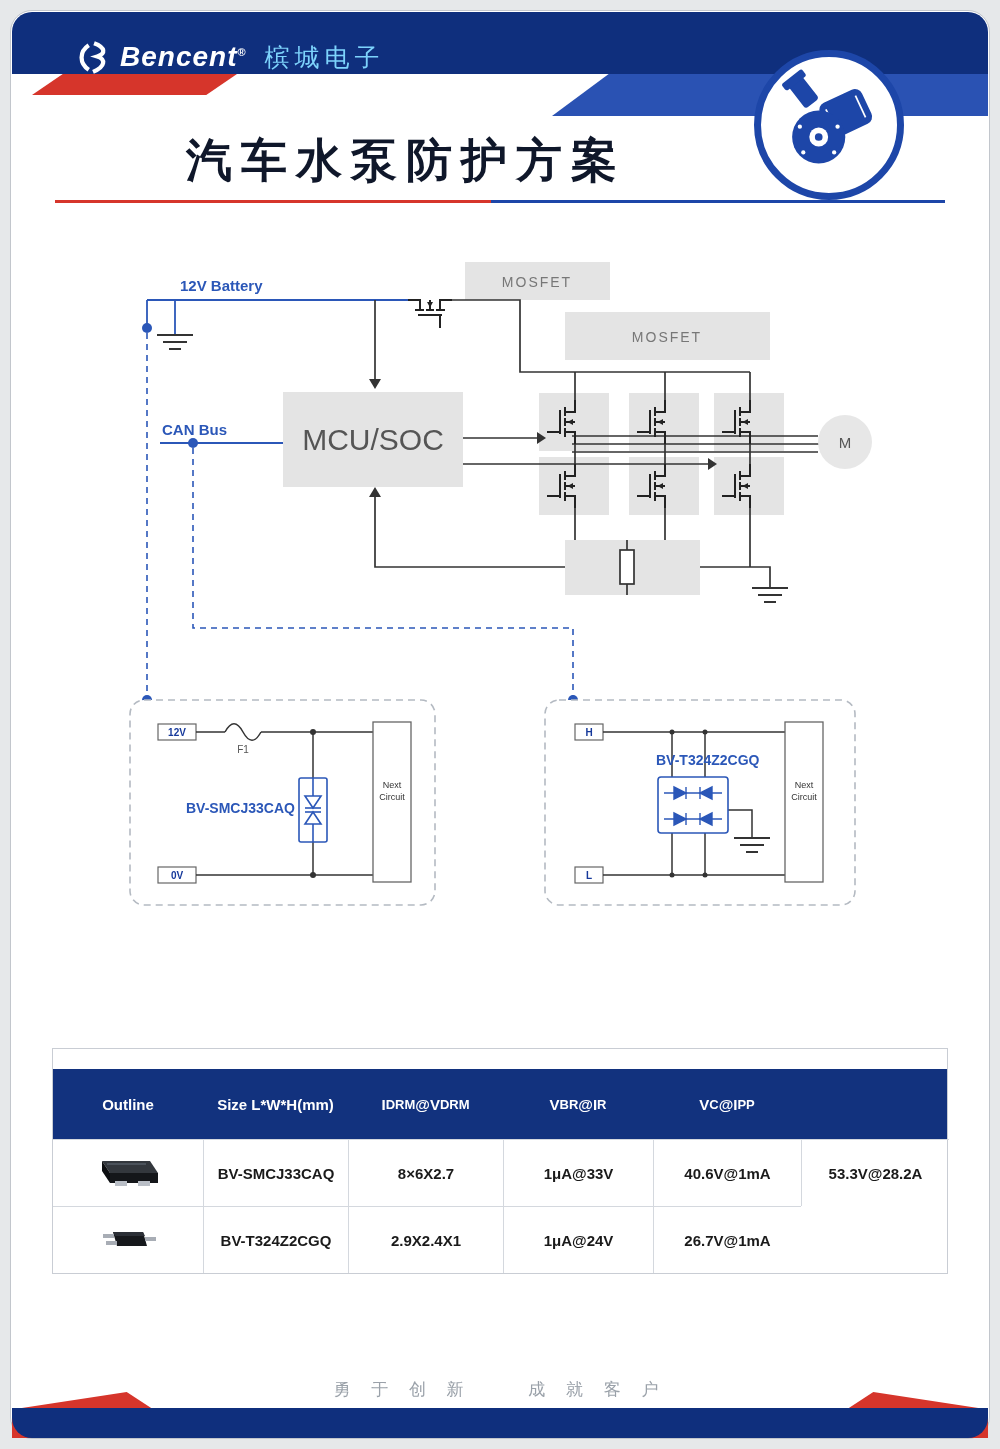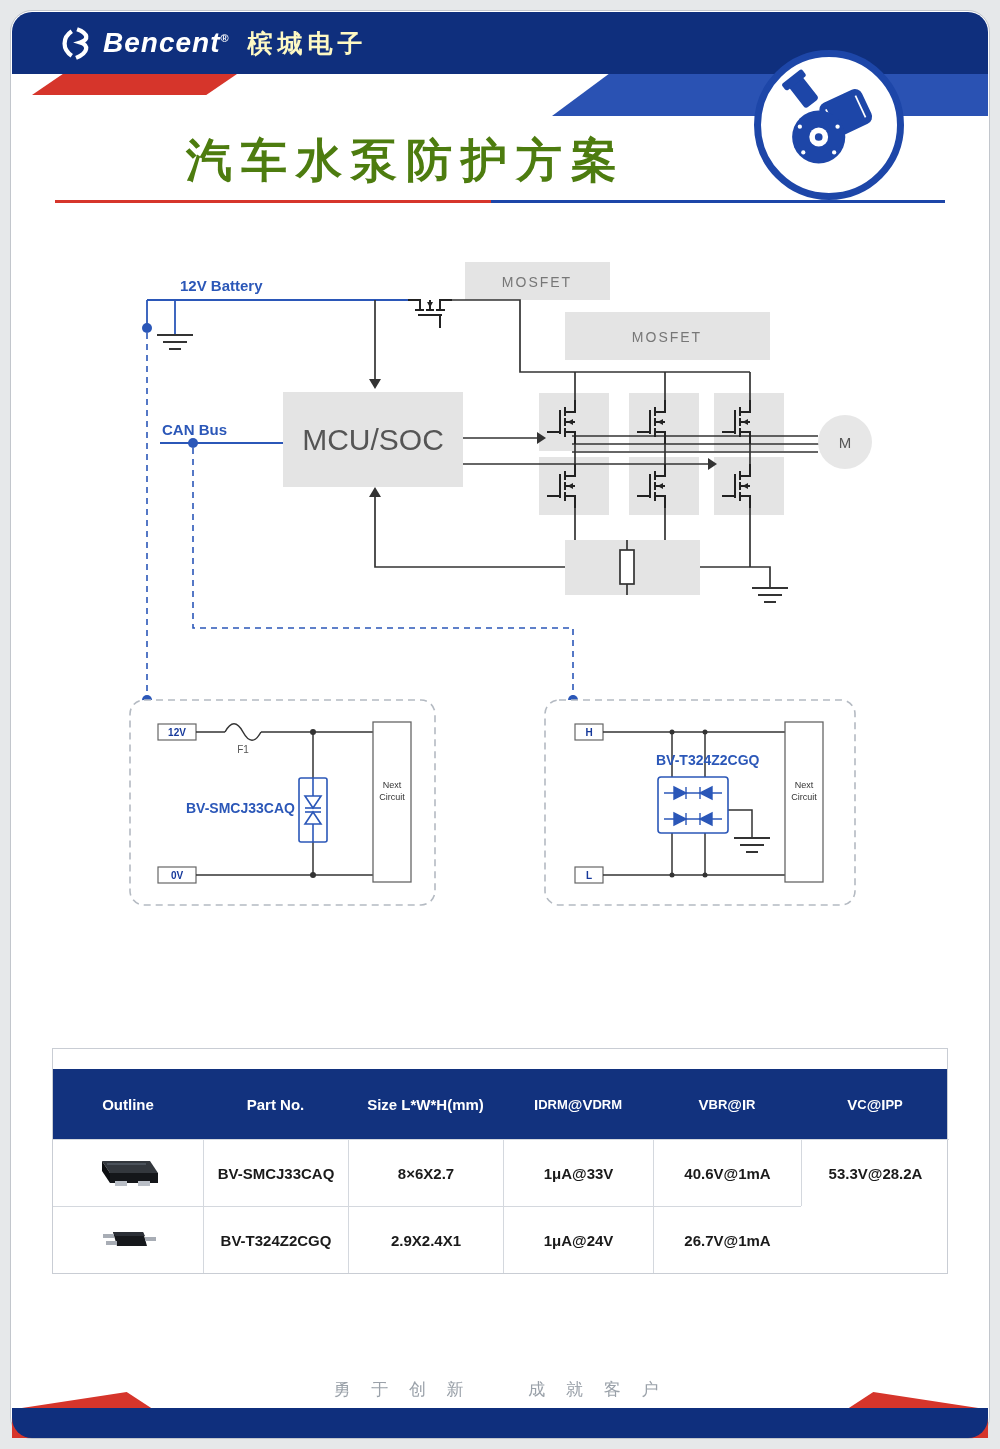--- a/index.html
+++ b/index.html
@@ -4,37 +4,37 @@
 <style>
   * { margin:0; padding:0; box-sizing:border-box; }
   body { background:#e6e8ea; font-family:"Liberation Sans", sans-serif; }
   .page { position:relative; width:1000px; height:1449px; background:#e6e8ea; overflow:hidden; }
   .card { position:absolute; left:10px; top:10px; width:980px; height:1429px;
           background:#ffffff; border:1px solid #c2c6cc; border-radius:22px; }
 
   
   .header { position:absolute; left:12px; top:12px; width:976px; height:62px;
             background:#0f2f7d; border-radius:20px 20px 0 0; z-index:3;
-            display:flex; align-items:center; padding-left:47px; }
+            display:flex; align-items:flex-end; padding-left:64px; }
   .logo { display:flex; align-items:center; gap:10px; }
   .brand-en { color:#fff; font-size:28px; font-weight:bold; font-style:italic; letter-spacing:1px; }
   .brand-en sup { font-size:11px; font-style:normal; }
-  .brand-cn { color:#fef9c3; font-size:25px; font-weight:bold; letter-spacing:5px; margin-left:8px; }
+  .brand-cn { color:#7dd3fc; font-size:25px; font-weight:normal; letter-spacing:5px; margin-left:8px; }
 
   .stripe-red { position:absolute; left:32px; top:74px; width:205px; height:21px;
                 background:#d6352b; clip-path:polygon(15% 0,100% 0,85% 100%,0 100%); z-index:2; }
   .stripe-blue { position:absolute; left:552px; top:74px; width:436px; height:42px;
                  background:#2a52b3; clip-path:polygon(13% 0,100% 0,100% 100%,0 100%); z-index:2; }
 
   .pump-badge { position:absolute; left:754px; top:50px; width:150px; height:150px;
                 background:#fff; border:7px solid #1d46a8; border-radius:50%; z-index:4;
                 display:flex; align-items:center; justify-content:center; }
 
   .title { position:absolute; left:0; top:130px; width:812px; text-align:center;
-           font-size:46px; font-weight:bold; color:#4d7c0f; letter-spacing:9px; z-index:1; }
+           font-size:46px; font-weight:bold; color:#0f172a; letter-spacing:9px; z-index:1; }
   .rule { position:absolute; left:55px; top:200px; width:890px; height:3px;
           background:linear-gradient(to right,#d6352b 0 49%,#1d46a8 49% 100%); }
 
   .diagram { position:absolute; left:0; top:245px; width:1000px; height:680px; }
   .diagram text { font-family:"Liberation Sans", sans-serif; }
 
   
   .spec-table { position:absolute; left:52px; top:1048px; width:896px; border:1px solid #c9cdd4; }
   .thead, .trow { display:grid; grid-template-columns:150px 145px 155px 150px 148px 148px; }
   .thead { background:#12327e; height:70px;margin-top:20px; }
@@ -274,21 +274,20 @@
       <rect x="785" y="477" width="38" height="160" fill="#fff" stroke="#666" stroke-width="1.3"></rect>
       <foreignObject x="786" y="535" width="36" height="48">
         <div style="font-size:9px;color:#333;text-align:center;line-height:1.3;">Next Circuit</div>
       </foreignObject>
     </g>
   </svg>
 
   <div class="spec-table">
     <div class="thead">
       <div class="th">Outline</div>
-      <div class="th">Part No.</div>
       <div class="th">Size L*W*H(mm)</div>
       <div class="th">I<sub>DRM</sub>@V<sub>DRM</sub></div>
       <div class="th">V<sub>BR</sub>@I<sub>R</sub></div>
       <div class="th">V<sub>C</sub>@I<sub>PP</sub></div>
     </div>
     <div class="trow">
       <div class="td">
         <svg width="80" height="44" viewBox="0 0 80 44">
           <polygon points="14,10 62,10 70,22 22,22" fill="#33373d"></polygon>
           <polygon points="22,22 70,22 70,32 22,32" fill="#14161a"></polygon>

